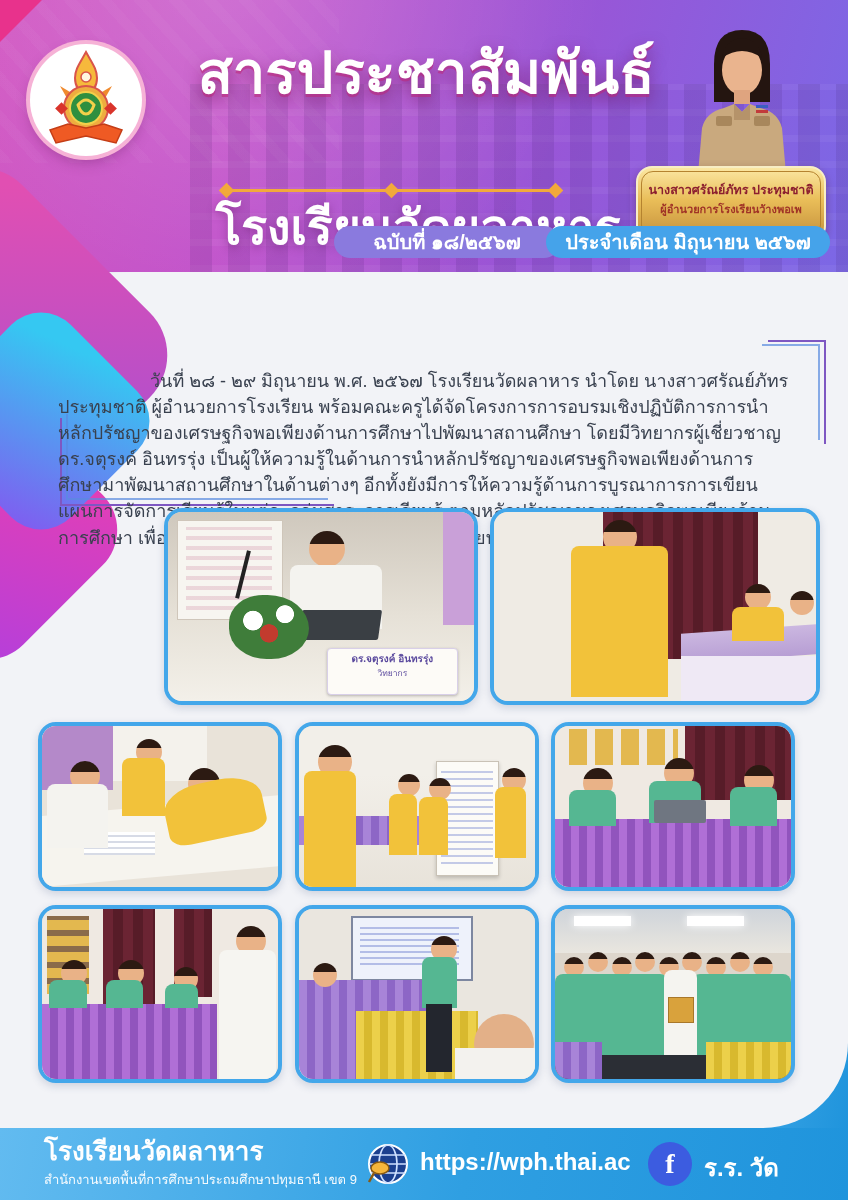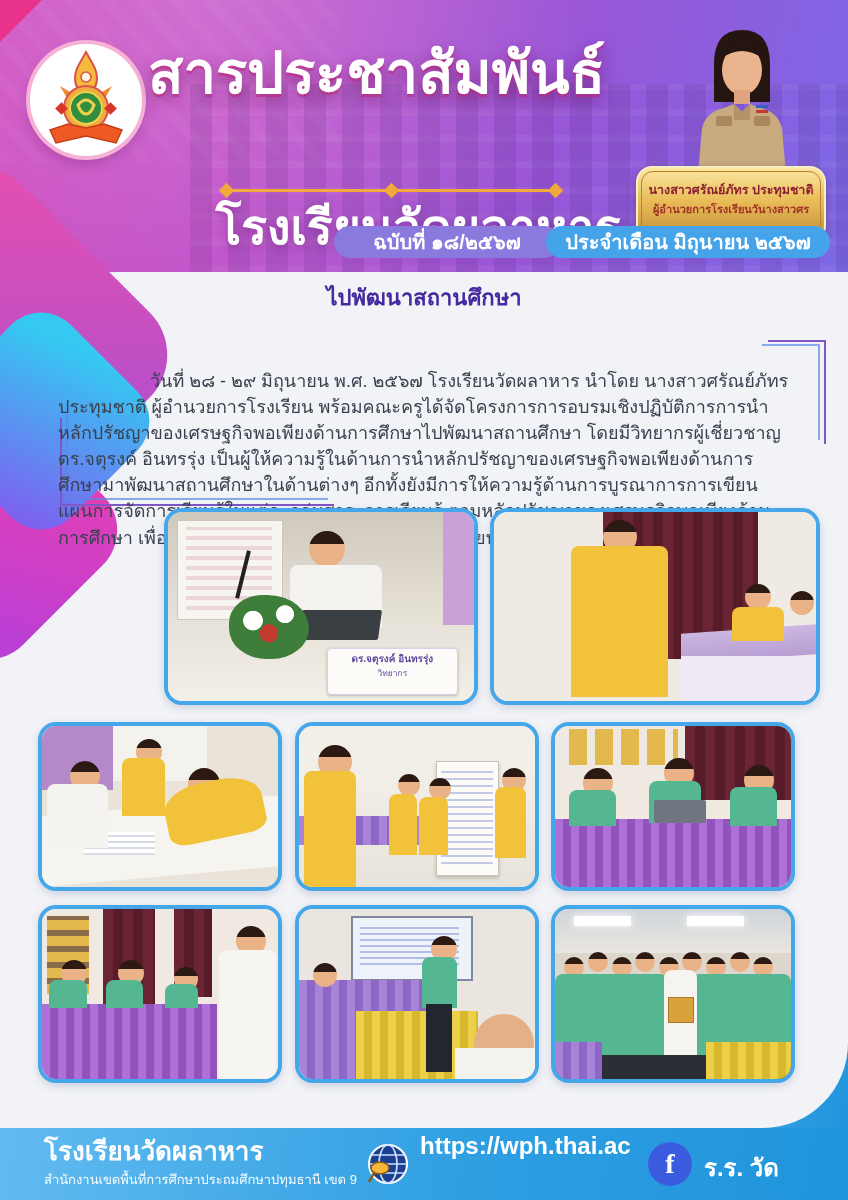--- a/index.html
+++ b/index.html
@@ -23,21 +23,21 @@
   .building-label{position:absolute;left:268px;top:116px;z-index:3;color:rgba(255,255,255,.55);
     font-size:15px;letter-spacing:1px;}
   .building-label span{margin-right:58px;}
 
   
   #logo{position:absolute;left:30px;top:44px;width:112px;height:112px;border-radius:50%;
     background:#fff;z-index:4;box-shadow:0 0 0 4px #f6b2d6, 0 6px 14px rgba(90,20,80,.35);}
   #logo svg{position:absolute;left:0;top:0;}
 
   
-  #main-title{position:absolute;left:148px;top:40px;width:540px;z-index:4;text-align:left;
+  #main-title{position:absolute;left:156px;top:40px;width:540px;z-index:4;text-align:center;
     font-size:58px;font-weight:800;color:#ffffff;line-height:1.15;
     text-shadow:0 3px 0 rgba(190,40,120,.55), 0 7px 16px rgba(110,16,86,.55);}
   #title-divider{position:absolute;left:228px;top:189px;width:326px;height:3px;background:#f2a93b;z-index:4;}
   .dia{position:absolute;width:11px;height:11px;background:#f2a93b;transform:rotate(45deg);top:-4px;}
   .dia.d-left{left:-7px;} .dia.d-mid{left:158px;} .dia.d-right{right:-7px;}
   #sub-title{position:absolute;left:148px;top:202px;width:540px;z-index:4;text-align:center;
     font-size:48px;font-weight:600;color:#ffffff;line-height:1.1;
     text-shadow:0 3px 10px rgba(90,20,90,.4);}
 
   
@@ -107,21 +107,21 @@
   .nameplate .l1{font-size:10px;font-weight:700;margin-top:2px;}
   .nameplate .l2{font-size:8.5px;}
 
   
   #footer{position:absolute;left:0;top:1128px;width:848px;height:72px;z-index:7;
     background:linear-gradient(100deg,#62bbf0 0%,#2f9fe2 55%,#1f94dc 100%);}
   #footer-school{position:absolute;left:44px;top:8px;color:#fff;}
   #footer-school .name{font-size:26px;font-weight:800;line-height:1.2;}
   #footer-school .district{font-size:13px;font-weight:400;opacity:.95;margin-top:2px;}
   #globe-icon{position:absolute;left:366px;top:14px;width:44px;height:44px;}
-  #website-link{position:absolute;left:420px;top:4px;color:#fff;font-size:24px;font-weight:700;}
+  #website-link{position:absolute;left:420px;top:20px;color:#fff;font-size:24px;font-weight:700;}
   #fb-icon{position:absolute;left:648px;top:14px;width:44px;height:44px;border-radius:50%;
     background:#3c5ce0;color:#fff;display:flex;align-items:center;justify-content:center;
     font-size:28px;font-weight:800;font-family:"Liberation Serif","DejaVu Serif",serif;}
   #fb-label{position:absolute;left:704px;top:20px;color:#fff;font-size:24px;font-weight:700;}
 </style>
 </head>
 <body>
 
 <div id="page">
 
@@ -170,32 +170,31 @@
       <path d="M58 80 L66 88 L74 80 L74 96 L58 96 Z" fill="#b5936a"></path>
       <rect x="78" y="92" width="16" height="10" rx="2" fill="#a8875c"></rect>
       <rect x="40" y="92" width="16" height="10" rx="2" fill="#a8875c"></rect>
       <rect x="80" y="86" width="12" height="3" fill="#c23b3b"></rect>
       <rect x="80" y="81" width="12" height="3" fill="#3b5ec2"></rect>
     </svg>
   </div>
   <div id="director-badge">
     <div class="inner"></div>
     <div class="director-name">นางสาวศรัณย์ภัทร ประทุมชาติ</div>
-    <div class="director-title">ผู้อำนวยการโรงเรียนวันางสาวศร</div>
+    <div class="director-title">ผู้อำนวยการโรงเรียนวัางพอเพ</div>
   </div>
 
   <div id="issue-pill" class="pill">ฉบับที่ ๑๘/๒๕๖๗</div>
   <div id="month-pill" class="pill">ประจำเดือน มิถุนายน ๒๕๖๗</div>
 
   <div id="deco-a" class="deco"></div>
   <div id="deco-b" class="deco"></div>
   <div id="deco-c" class="deco"></div>
 
   <div id="headline">
-    <div>ไปพัฒนาสถานศึกษา</div>
   </div>
   <div id="bracket-tr2" class="bracket"></div>
   <div id="bracket-tr" class="bracket"></div>
   <div id="bracket-bl2" class="bracket"></div>
   <div id="bracket-bl" class="bracket"></div>
   <p id="body-text">วันที่ ๒๘ - ๒๙ มิถุนายน พ.ศ. ๒๕๖๗ โรงเรียนวัดผลาหาร นำโดย นางสาวศรัณย์ภัทร ประทุมชาติ ผู้อำนวยการโรงเรียน พร้อมคณะครูได้จัดโครงการการอบรมเชิงปฏิบัติการการนำหลักปรัชญาของเศรษฐกิจพอเพียงด้านการศึกษาไปพัฒนาสถานศึกษา โดยมีวิทยากรผู้เชี่ยวชาญ ดร.จตุรงค์ อินทรรุ่ง เป็นผู้ให้ความรู้ในด้านการนำหลักปรัชญาของเศรษฐกิจพอเพียงด้านการศึกษามาพัฒนาสถานศึกษาในด้านต่างๆ อีกทั้งยังมีการให้ความรู้ด้านการบูรณาการการเขียนแผนการจัดการเรียนรู้ในแต่ละกลุ่มสาระการเรียนรู้ ตามหลักปรัชญาของเศรษฐกิจพอเพียงด้านการศึกษา เพื่อบ่มเพาะอุปนิสัยอยู่อย่างพอเพียงให้กับผู้เรียน</p>
 
   <div id="photo-1" class="photo">
     <div class="abs" style="inset:0;background:linear-gradient(180deg,#cfc8bd 0%,#e6e1d7 55%,#f3f0e9 100%);"></div>
     <div class="abs" style="left:3%;top:4%;width:34%;height:52%;background:#f7f5f0;border:1px solid #cfc6ba;"></div>

